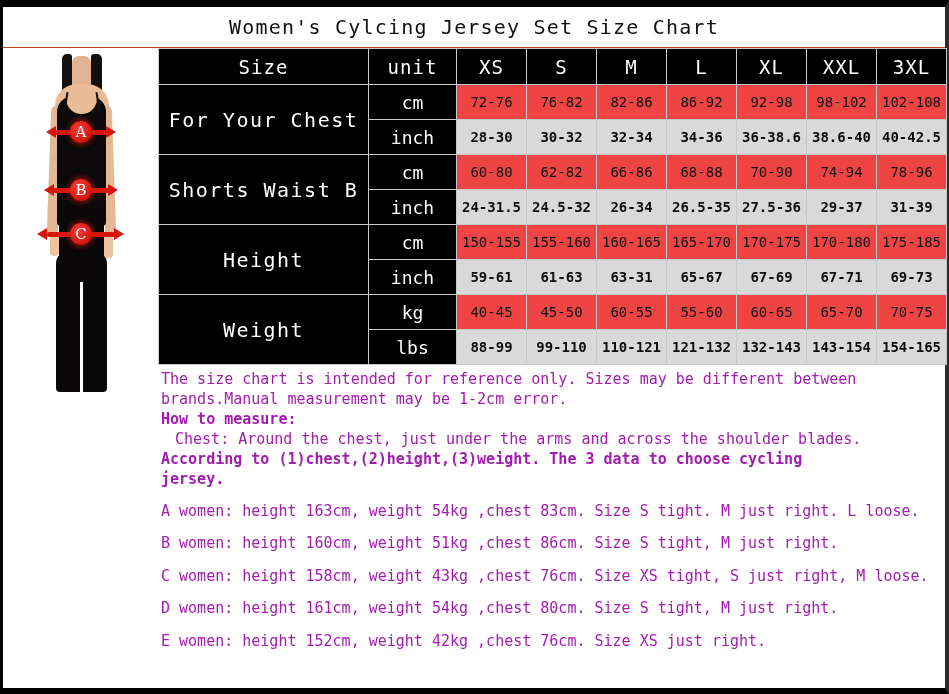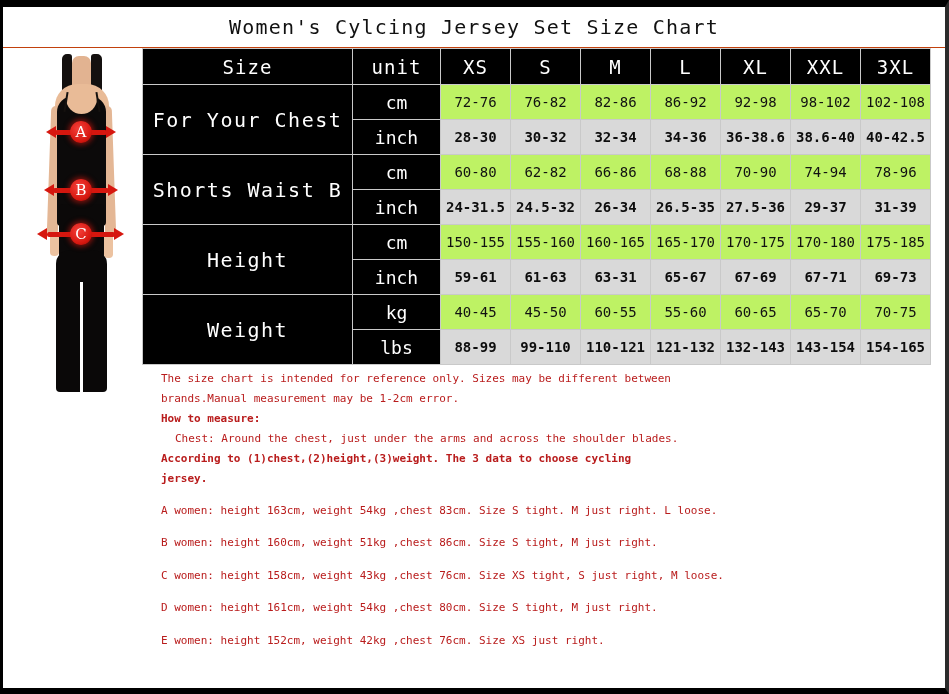--- a/index.html
+++ b/index.html
@@ -154,21 +154,21 @@
     border-top: 6px solid transparent;
     border-bottom: 6px solid transparent;
     z-index: 4;
   }
   .ah-left  { border-right: 10px solid #d6170f; }
   .ah-right { border-left: 10px solid #d6170f; }
 
   
   .table-wrap {
     position: absolute;
-    left: 139px; top: 41px;
+    left: 155px; top: 41px;
     width: 787px; height: 340px;
   }
   table.size-table {
     border-collapse: collapse;
     width: 787px; height: 315px;
     table-layout: fixed;
   }
   table.size-table td, table.size-table th {
     border: 1px solid #c9c9c9;
     text-align: center;
@@ -184,38 +184,38 @@
   .rowlabel {
     background: #000000; color: #ffffff;
     font-size: 20px; letter-spacing: 1.5px;
     width: 210px;
   }
   .unitcell {
     background: #000000; color: #ffffff;
     font-size: 18px; width: 88px; height: 34px;
   }
   .val-cm {
-    background: #bef264; color: #111111;
+    background: #ef4444; color: #111111;
     font-size: 14px; font-weight: normal;
     height: 34px;
   }
   .val-in {
     background: #d9d9d9; color: #0d0d0d;
     font-size: 14px; font-weight: bold;
     height: 34px;
   }
   col.c-size { width: 70px; }
 
   
   .notes {
     position: absolute;
     left: 158px; top: 362px;
     width: 782px;
-    font-size: 11px;
-    color: #b91c1c;
+    font-size: 15px;
+    color: #a21caf;
     line-height: 20px;
   }
   .notes p { margin: 0; }
   .blk { margin-top: 14px; }
   .bold { font-weight: bold; }
   .indent { padding-left: 14px; }
   .example-list { margin-top: 2px; }
   .example-list div { line-height: 20.4px; margin-top: 12px; }
 </style>
 </head>

